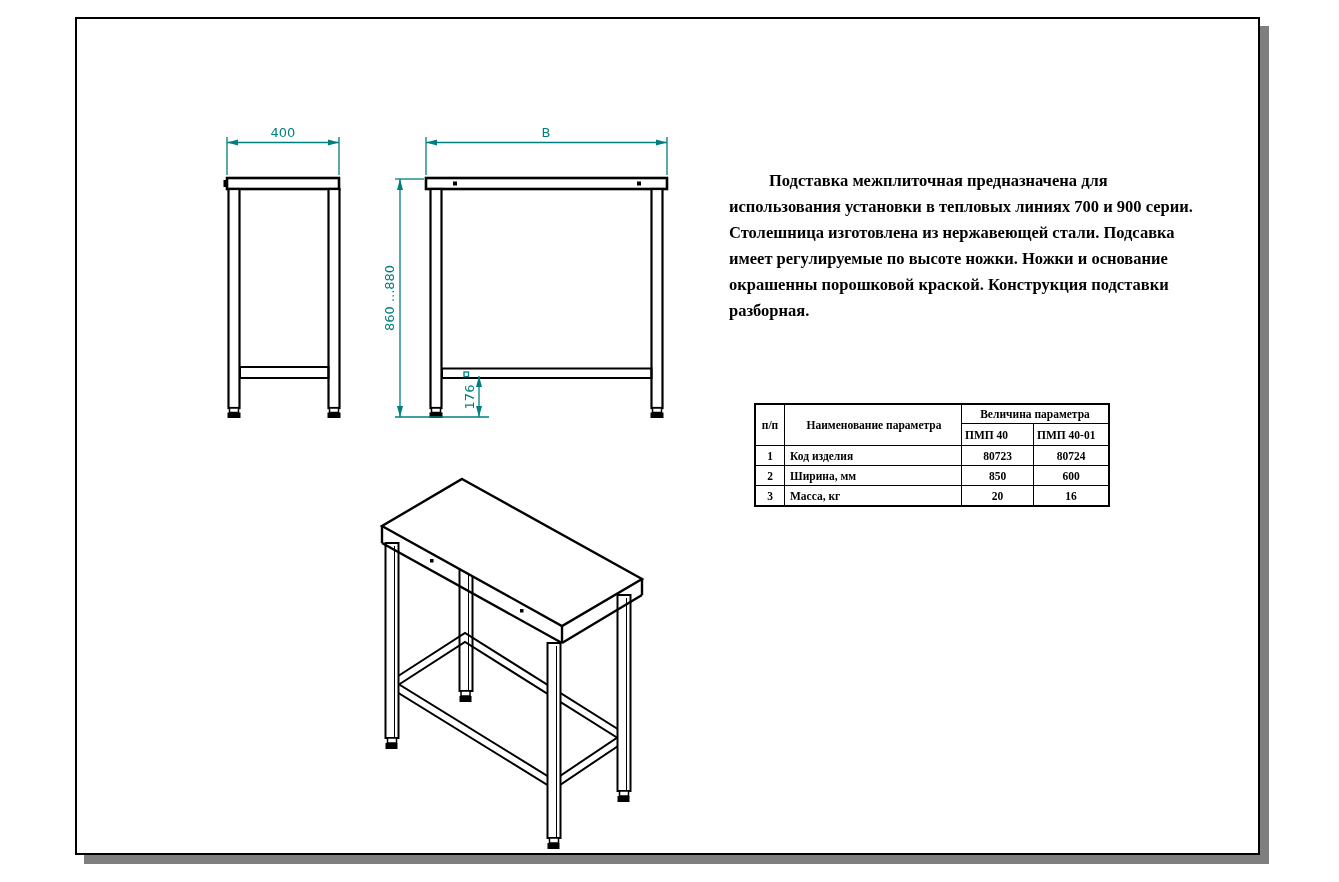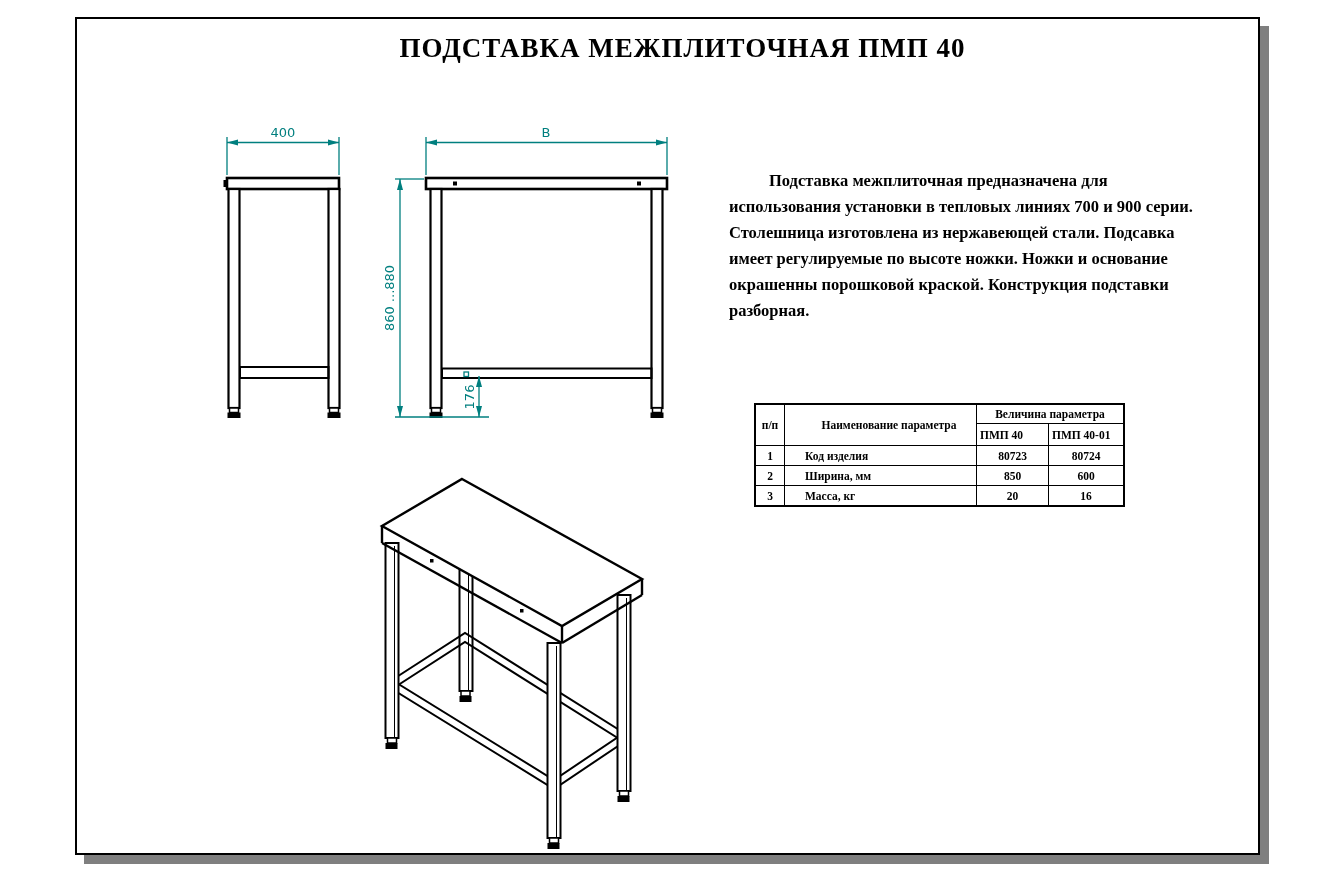--- a/index.html
+++ b/index.html
@@ -68,37 +68,36 @@
   }
   .params-table th, .params-table td {
     border: 1.5px solid #000000;
     font-size: 11.5px;
     font-weight: bold;
     color: #000000;
     padding: 0 3px;
     white-space: nowrap;
   }
   .params-table .c-num   { width: 22px;  text-align: center; }
-  .params-table .c-name  { width: 168px; text-align: left; padding-left: 20px; }
+  .params-table .c-name  { width: 168px; text-align: left; padding-left: 5px; }
   .params-table .c-a     { width: 65px;  text-align: center; }
   .params-table .c-b     { width: 68px;  text-align: center; }
   .params-table .hrow1 th { height: 18px; text-align: center; }
   .params-table .hrow2 th { height: 21px; text-align: left; }
   .params-table tbody td  { height: 19px; }
   svg text {
     font-family: "DejaVu Sans", sans-serif;
     font-size: 13px;
   }
 </style>
 </head>
 <body>
 
 <div class="sheet">
 
-  <h1 class="title">ПОДСТАВКА МЕЖПЛИТОЧНАЯ ПМП 40</h1>
 
   <svg class="ortho-svg" width="650" height="430" viewBox="0 0 650 430">
 
     <g stroke="#000" fill="none">
       <rect x="150" y="159" width="112" height="11" stroke-width="2.6" fill="#fff"></rect>
       <rect x="146.5" y="161" width="4.5" height="7" fill="#000" stroke="none"></rect>
       <rect x="151.5" y="170" width="11" height="219" stroke-width="2.2" fill="#fff"></rect>
       <rect x="251.5" y="170" width="11" height="219" stroke-width="2.2" fill="#fff"></rect>
       <rect x="163" y="348" width="88.5" height="11" stroke-width="2"></rect>
 

